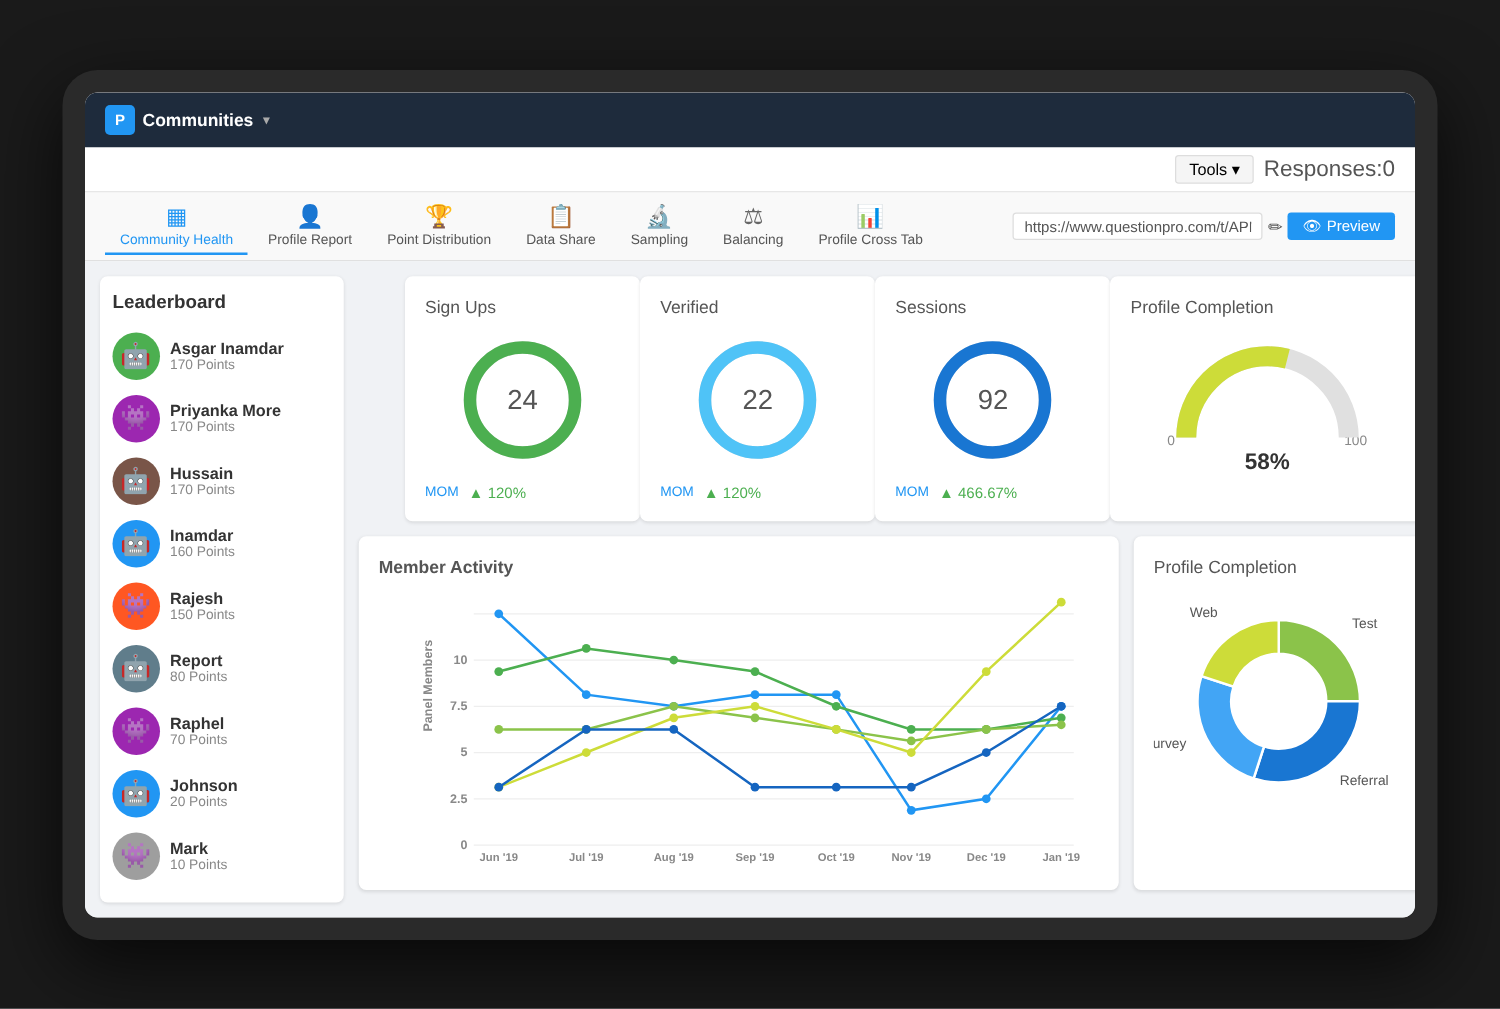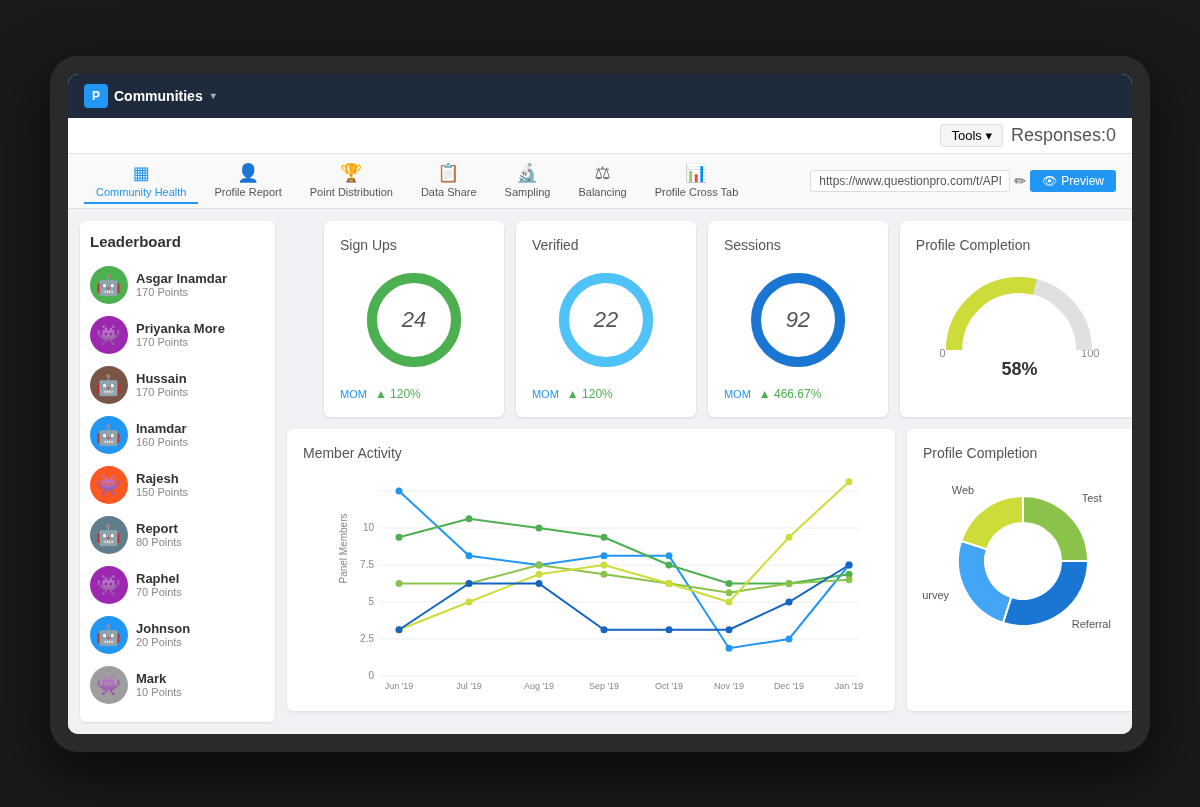--- a/index.html
+++ b/index.html
@@ -235,41 +235,39 @@
     
     .right-panel {
       flex: 1;
       display: flex;
       flex-direction: column;
       gap: 12px;
     }
     
     .stats-row {
       display: flex;
-      gap: 12px;
       padding-left: 37px;
     }
     .stat-card {
       background: #fff;
       border-radius: 6px;
       padding: 16px;
       box-shadow: 0 1px 3px rgba(0,0,0,0.1);
       flex: 1;
     }
     .stat-title {
       font-size: 14px;
       color: #555;
       margin-bottom: 12px;
     }
     .donut-container {
       display: flex;
       justify-content: center;
       align-items: center;
       margin-bottom: 12px;
-      font-style: italic;
     }
     .donut-wrapper {
       position: relative;
       width: 110px;
       height: 110px;
     }
     .donut-number {
       position: absolute;
       top: 50%;
       left: 50%;
@@ -303,20 +301,21 @@
     .bottom-row {
       display: flex;
       gap: 12px;
     }
     .activity-card {
       background: #fff;
       border-radius: 6px;
       padding: 16px;
       box-shadow: 0 1px 3px rgba(0,0,0,0.1);
       flex: 2;
+      font-weight: bold;
     }
     .profile-pie-card {
       background: #fff;
       border-radius: 6px;
       padding: 16px;
       box-shadow: 0 1px 3px rgba(0,0,0,0.1);
       flex: 1;
     }
     
     .gauge-container {

